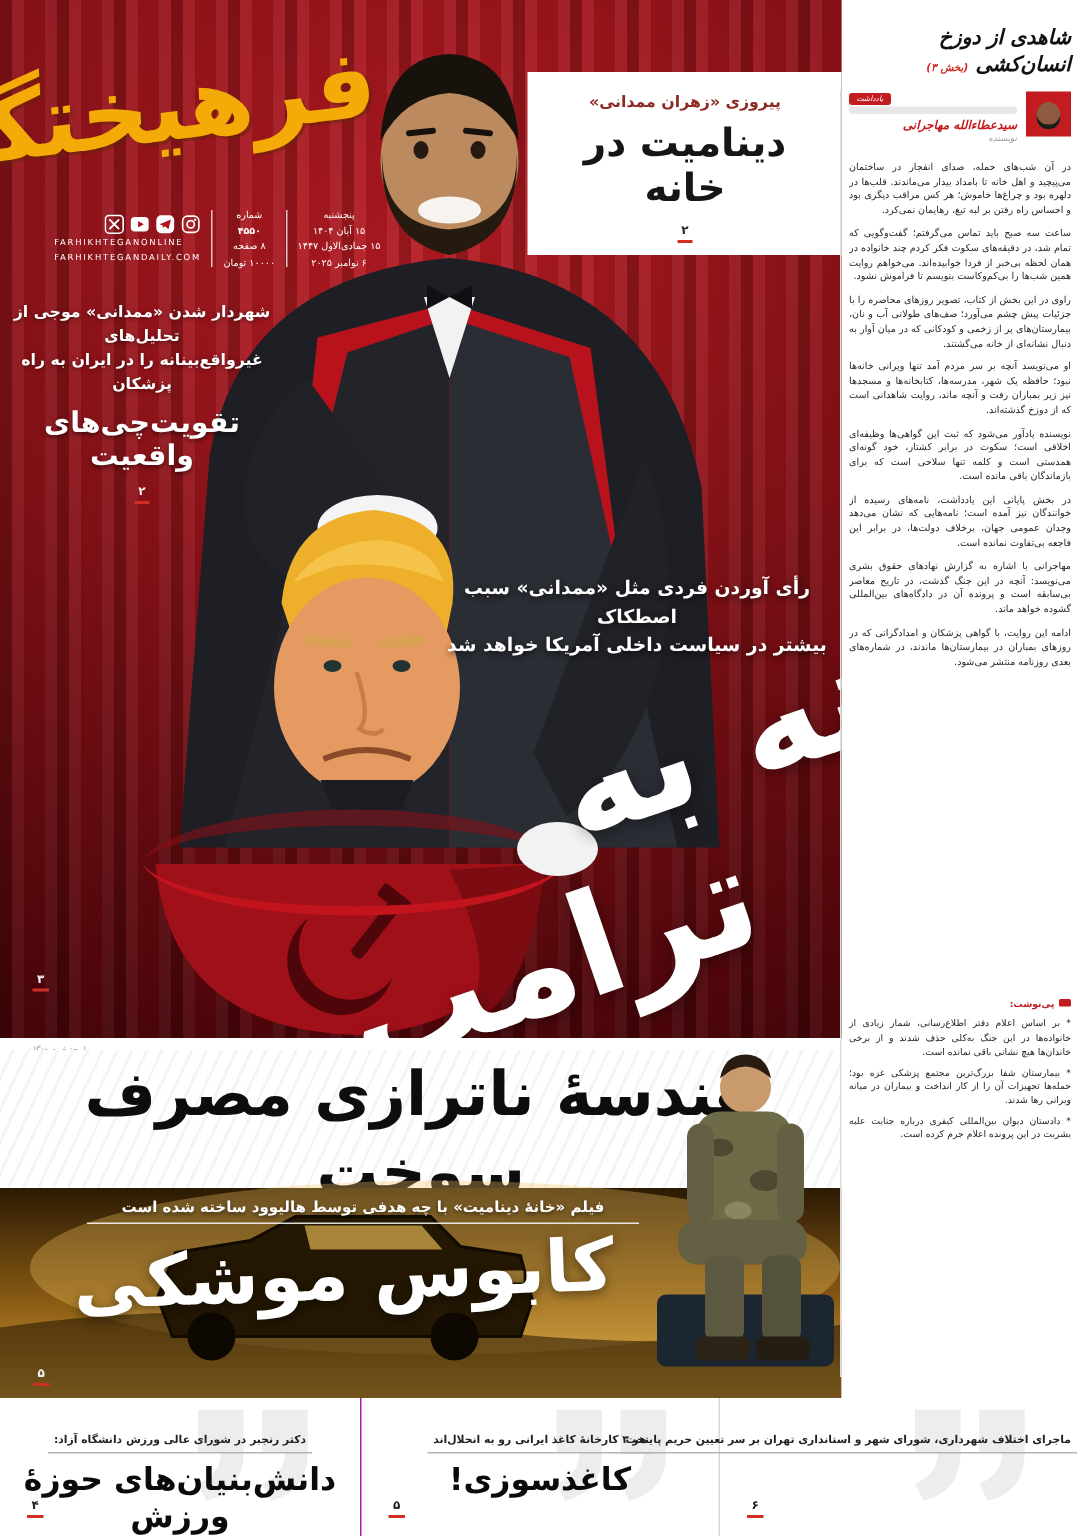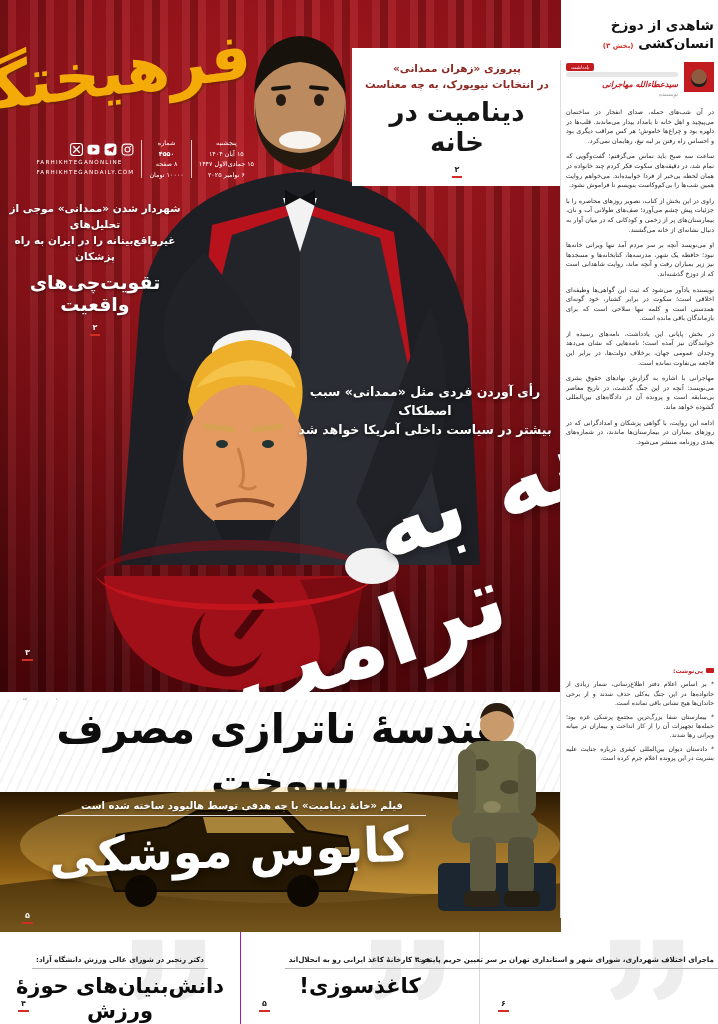--- a/index.html
+++ b/index.html
@@ -73,21 +73,21 @@
   .b-art.a3{width:240px;}
   .q-deco{position:absolute;top:2px;right:22px;z-index:0;}
   .b-kicker{display:inline-block;position:relative;z-index:1;font-size:7.2px;font-weight:bold;
     color:#222;padding:0 4px 4px;border-bottom:1px solid #b5b5b5;white-space:nowrap;margin-top:16px;}
   .b-hl{position:relative;z-index:1;font-size:21px;font-weight:bold;color:#0b0b0b;
     line-height:25px;margin-top:5px;}
   .b-pg{position:absolute;left:18px;bottom:12px;z-index:1;}
   
   .col{position:absolute;left:566px;top:16px;width:148px;height:902px;}
   .col::before{content:"";position:absolute;left:-6px;top:44px;bottom:0;width:1px;background:#ddd;}
-  .col-hl{font-size:13.6px;font-weight:bold;color:#121212;text-align:right;line-height:18px;margin:0;}
+  .col-hl{font-size:13.6px;font-weight:bold;color:#121212;text-align:right;line-height:18px;margin:0;font-style:italic;}
   .col-part{color:#d12e26;font-size:7px;font-weight:bold;}
   .author{position:relative;height:38px;margin-top:7px;font-style:italic;}
   .a-photo{position:absolute;right:0;top:0;width:30px;height:30px;background:#c21b20;overflow:hidden;}
   .a-face{position:absolute;left:7px;top:7px;width:16px;height:18px;border-radius:50% 50% 45% 45%;
     background:#8e5b40;box-shadow:0 -3px 0 #1c1c1c inset;}
   .a-tab{position:absolute;left:0;top:1px;background:#c21b20;color:#fff;font-size:5px;
     padding:1px 5px;border-radius:2px;}
   .a-bar{position:absolute;left:0;right:36px;top:10px;height:5px;background:#e7e7e7;border-radius:2px;}
   .a-name{position:absolute;right:36px;top:18px;font-size:8px;color:#c21b20;font-weight:bold;}
   .a-role{position:absolute;right:36px;top:29px;font-size:5.8px;color:#9a9a9a;}
@@ -194,21 +194,20 @@
           </svg>
         </div>
         <div class="mast-url">FARHIKHTEGANONLINE</div>
         <div class="mast-url">FARHIKHTEGANDAILY.COM</div>
       </div>
     </div>
 
     <div class="dyn-card">
       <div class="dyn-kicker">
         <div>پیروزی «زهران ممدانی»</div>
-        <div>در انتخابات نیویورک، به چه معناست</div>
       </div>
       <div class="dyn-hl">دینامیت در خانه</div>
       <span class="pg">۲</span>
     </div>
 
     <div class="seizure">
       <div class="sz-kicker">
         <div>شهردار شدن «ممدانی» موجی از تحلیل‌های</div>
         <div>غیرواقع‌بینانه را در ایران به راه پزشکان</div>
       </div>

